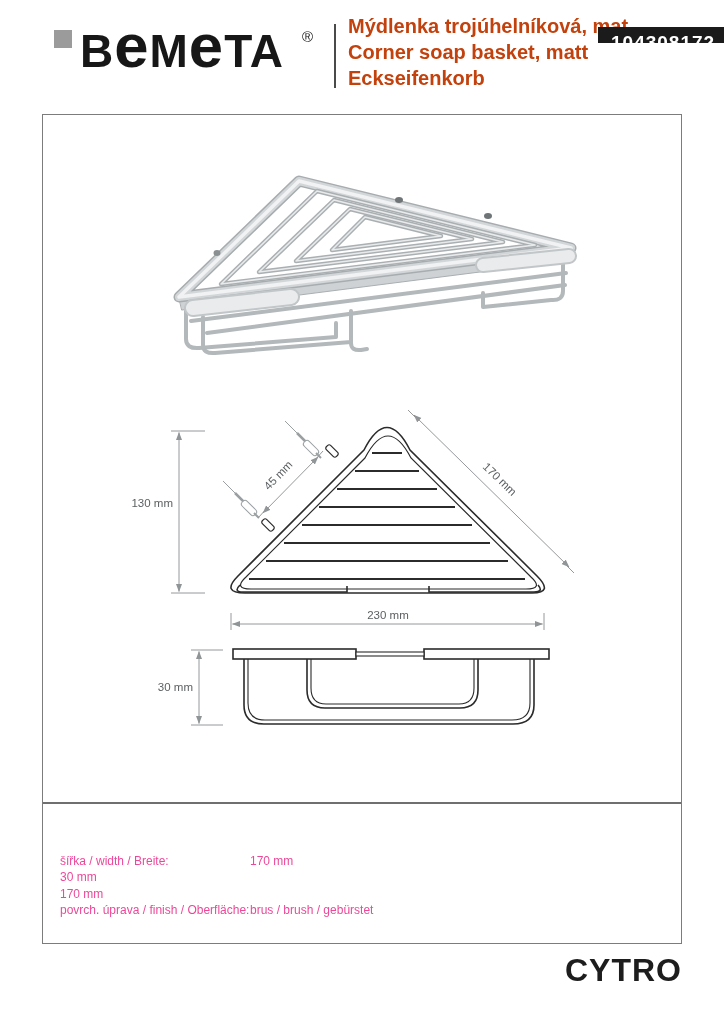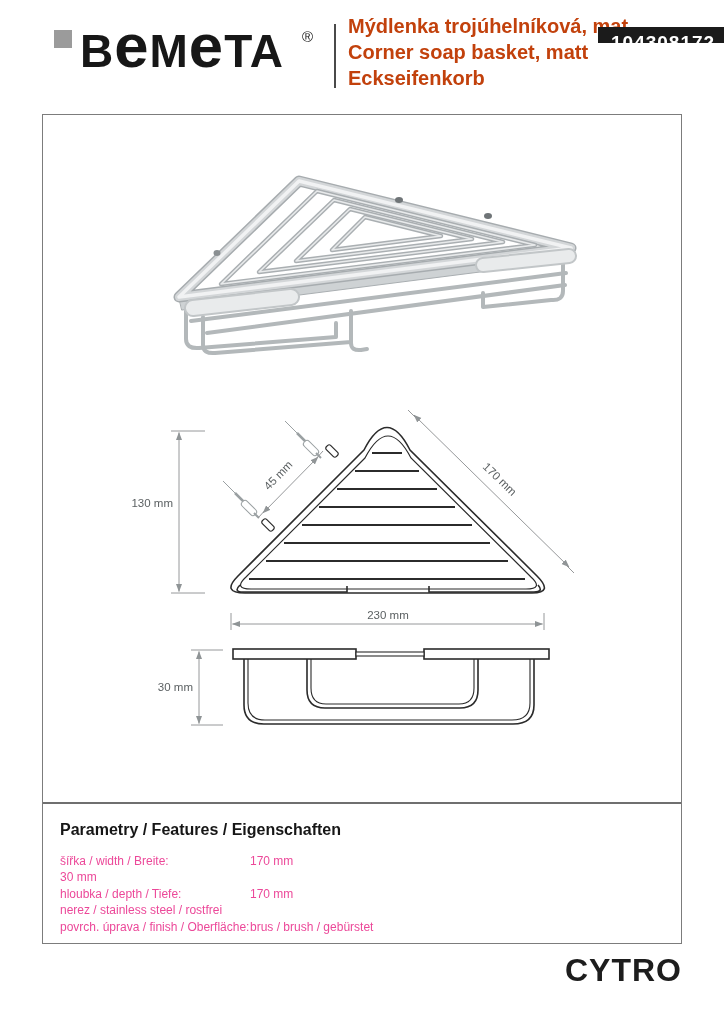--- a/index.html
+++ b/index.html
@@ -201,35 +201,32 @@
         <g stroke="#96989a" stroke-width="1">
           <line x1="190" y1="649" x2="222" y2="649"></line>
           <line x1="190" y1="724" x2="222" y2="724"></line>
           <line x1="198" y1="650.5" x2="198" y2="722.5" marker-start="url(#arr)" marker-end="url(#arr)"></line>
         </g>
         <text class="dim-text" x="192" y="690" text-anchor="end">30 mm</text>
       </g>
     </svg>
 
     <div class="param-sep"></div>
-    <div class="param-heading">Parametry / Features / Eigenschaften</div>
     <div class="spec-table">
       <div class="spec-row">
         <div class="spec-label">šířka / width / Breite:</div>
         <div class="spec-value">170 mm</div>
       </div>
       <div class="spec-row">
         <div class="spec-value">30 mm</div>
       </div>
       <div class="spec-row">
-        <div class="spec-label">hloubka / depth / Tiefe:</div>
         <div class="spec-value">170 mm</div>
       </div>
       <div class="spec-row">
-        <div class="spec-value">nerez / stainless steel / rostfrei</div>
       </div>
       <div class="spec-row">
         <div class="spec-label">povrch. úprava / finish / Oberfläche:</div>
         <div class="spec-value">brus / brush / gebürstet</div>
       </div>
     </div>
   </div>
 
   <div class="series">CYTRO</div>
 

